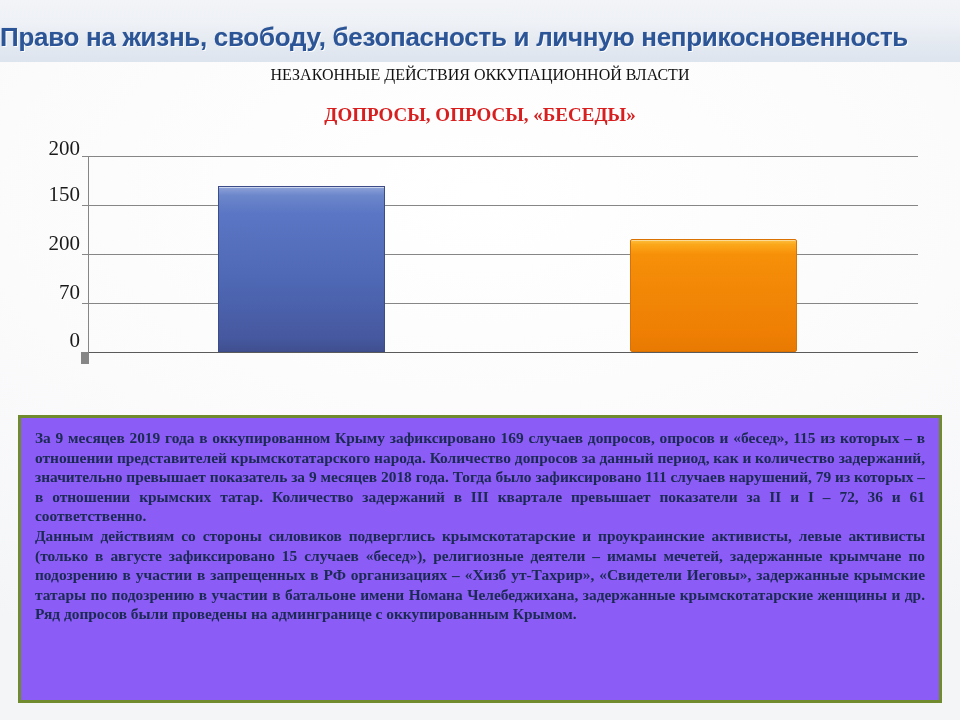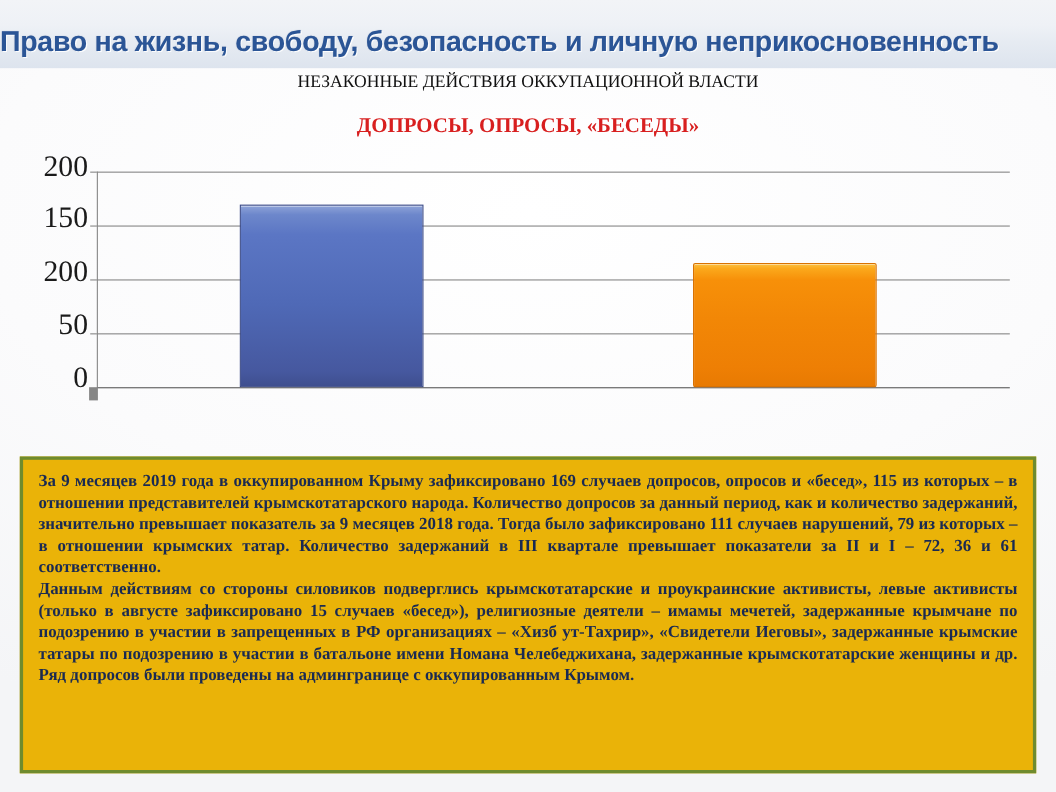--- a/index.html
+++ b/index.html
@@ -96,21 +96,21 @@
     position: absolute;
     left: -6px;
     width: 6px; height: 1px;
     background: #868686;
   }
   .ylabel {
     position: absolute;
     right: 0;
     width: 68px;
     text-align: right;
-    font-size: 27px;
+    font-size: 21px;
     color: #1a1a1a;
     line-height: 1;
   }
   #y-labels {
     position: absolute;
     left: 8px; top: 0;
     width: 72px; height: 280px;
   }
 
   .bar {
@@ -161,21 +161,21 @@
   #cat-label-0 { left: 0px;  width: 412px; }
   #cat-label-1 { left: 418px; width: 412px; }
 
   
   #text-box {
     position: absolute;
     left: 18px; top: 415px;
     width: 924px; height: 288px;
     box-sizing: border-box;
     border: 3px solid #6f8b2e;
-    background: #eab308;
+    background: #8b5cf6;
     padding: 10px 14px 8px 14px;
   }
   #text-box p {
     margin: 0;
     font-size: 15.4px;
     line-height: 19.6px;
     color: #1a2a52;
     font-weight: bold;
     text-align: justify;
     text-justify: inter-word;
@@ -193,21 +193,21 @@
 
 <div id="chart-title-main">НЕЗАКОННЫЕ ДЕЙСТВИЯ ОККУПАЦИОННОЙ ВЛАСТИ</div>
 <div id="chart-title-sub">ДОПРОСЫ, ОПРОСЫ, «БЕСЕДЫ»</div>
 
 <div id="chart-area">
 
   <div id="y-labels">
     <div class="ylabel" style="top:0px;">200</div>
     <div class="ylabel" style="top:46px;">150</div>
     <div class="ylabel" style="top:95px;">200</div>
-    <div class="ylabel" style="top:144px;">50</div>
+    <div class="ylabel" style="top:144px;">70</div>
     <div class="ylabel" style="top:192px;">0</div>
   </div>
 
   <div id="plot">
     <div id="y-axis-line"></div>
 
     <div class="gridline" style="top:9px;"></div>
     <div class="gridline" style="top:58px;"></div>
     <div class="gridline" style="top:107px;"></div>
     <div class="gridline" style="top:156px;"></div>

